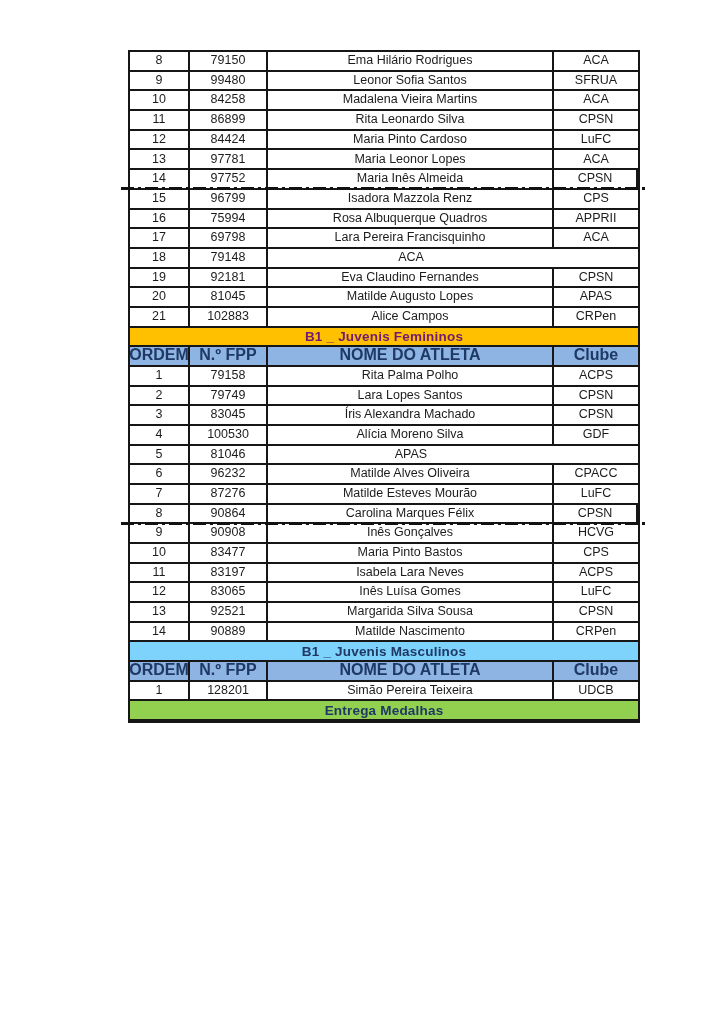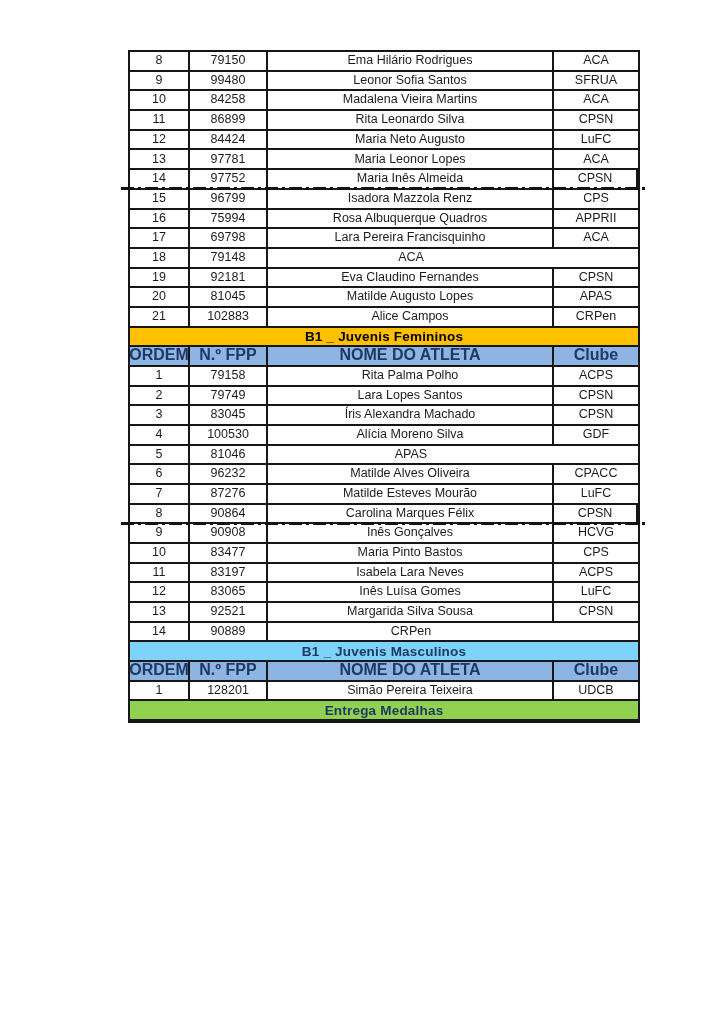--- a/index.html
+++ b/index.html
@@ -110,21 +110,21 @@
       </div>
       <div class="row">
         <div class="cell">11</div>
         <div class="cell">86899</div>
         <div class="cell">Rita Leonardo Silva</div>
         <div class="cell">CPSN</div>
       </div>
       <div class="row">
         <div class="cell">12</div>
         <div class="cell">84424</div>
-        <div class="cell">Maria Neto Augusto</div>
+        <div class="cell">Maria Pinto Cardoso</div>
         <div class="cell">LuFC</div>
       </div>
       <div class="row">
         <div class="cell">13</div>
         <div class="cell">97781</div>
         <div class="cell">Maria Leonor Lopes</div>
         <div class="cell">ACA</div>
       </div>
       <div class="row">
         <div class="cell">14</div>
@@ -167,21 +167,21 @@
         <div class="cell">81045</div>
         <div class="cell">Matilde Augusto Lopes</div>
         <div class="cell">APAS</div>
       </div>
       <div class="row">
         <div class="cell">21</div>
         <div class="cell">102883</div>
         <div class="cell">Alice Campos</div>
         <div class="cell">CRPen</div>
       </div>
-      <div class="banner orange" style="background: rgb(255, 192, 0); color: #000000; text-align: right;">B1 _ Juvenis Femininos</div>
+      <div class="banner orange" style="background: rgb(255, 192, 0); color: #701a75; text-align: right;">B1 _ Juvenis Femininos</div>
       <div class="row header-row">
         <div class="cell" style="background: rgb(141, 180, 226); color: rgb(31, 56, 100);">ORDEM</div>
         <div class="cell" style="background: rgb(141, 180, 226); color: rgb(31, 56, 100);">N.º FPP</div>
         <div class="cell" style="background: rgb(141, 180, 226); color: rgb(31, 56, 100);">NOME DO ATLETA</div>
         <div class="cell" style="background: rgb(141, 180, 226); color: rgb(31, 56, 100);">Clube</div>
       </div>
       <div class="row">
         <div class="cell">1</div>
         <div class="cell">79158</div>
         <div class="cell">Rita Palma Polho</div>
@@ -255,20 +255,21 @@
       </div>
       <div class="row">
         <div class="cell">13</div>
         <div class="cell">92521</div>
         <div class="cell">Margarida Silva Sousa</div>
         <div class="cell">CPSN</div>
       </div>
       <div class="row">
         <div class="cell">14</div>
         <div class="cell">90889</div>
+        <div class="cell">Matilde Nascimento</div>
         <div class="cell">CRPen</div>
       </div>
       <div class="banner orange" style="background: #7dd3fc; color: rgb(31, 56, 100);">B1 _ Juvenis Masculinos</div>
       <div class="row header-row">
         <div class="cell" style="background: rgb(141, 180, 226); color: rgb(31, 56, 100);">ORDEM</div>
         <div class="cell" style="background: rgb(141, 180, 226); color: rgb(31, 56, 100);">N.º FPP</div>
         <div class="cell" style="background: rgb(141, 180, 226); color: rgb(31, 56, 100);">NOME DO ATLETA</div>
         <div class="cell" style="background: rgb(141, 180, 226); color: rgb(31, 56, 100);">Clube</div>
       </div>
       <div class="row">

